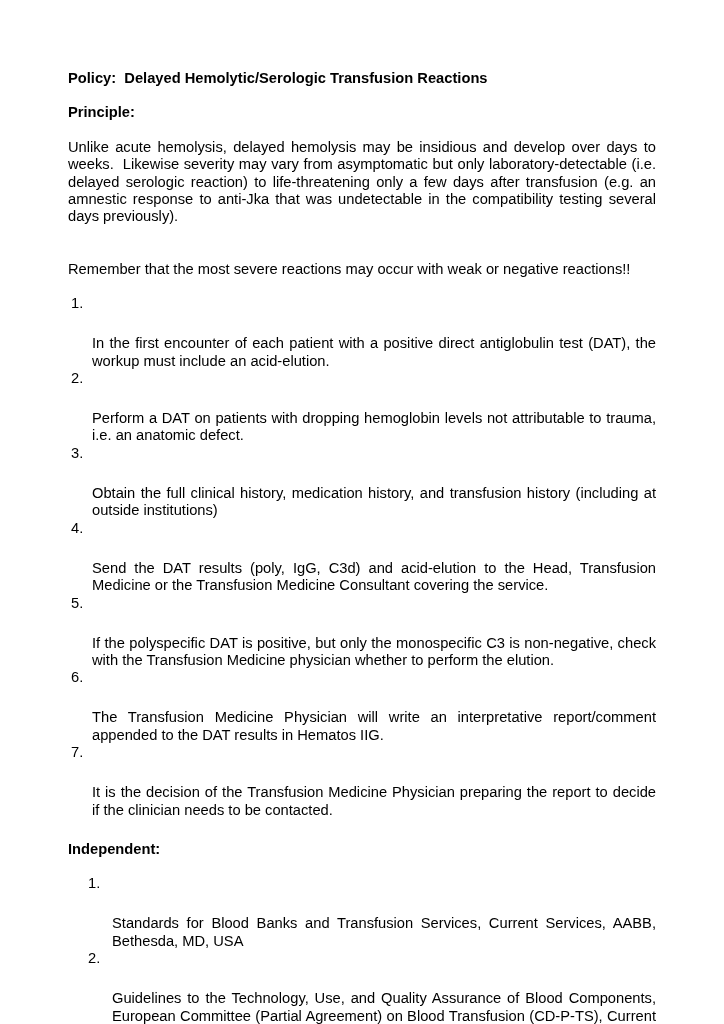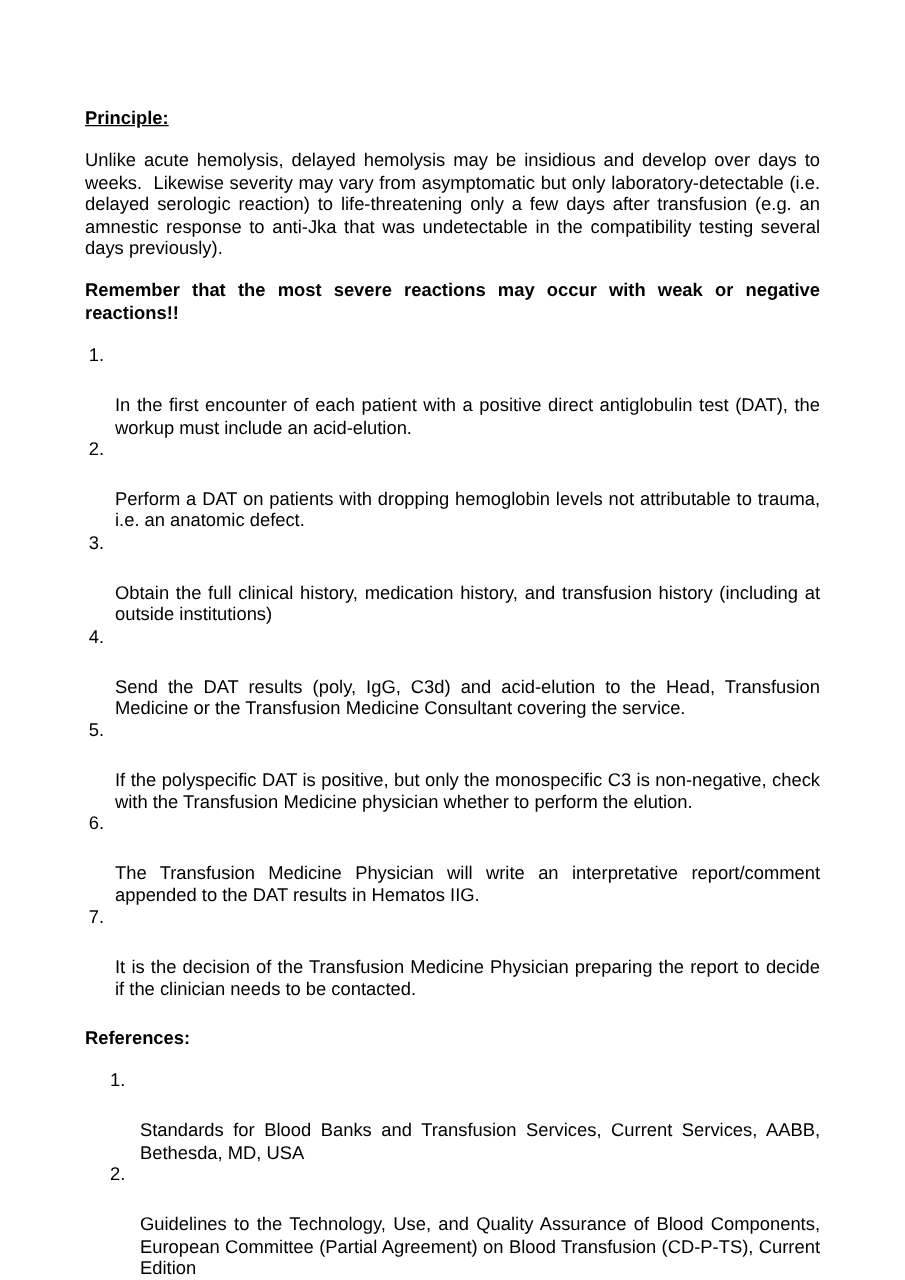--- a/index.html
+++ b/index.html
@@ -22,29 +22,28 @@
     height: 1024px;
     padding: 70px 68px 0 68px;
   }
   .title-block p {
     margin: 0;
     font-weight: bold;
   }
   .heading {
     font-weight: bold;
     margin: 17px 0 0 0;
-    text-decoration: underline;
   }
   p.body-para {
     margin: 17px 0 0 0;
     text-align: justify;
   }
   p.warning {
-    margin: 17px 0 0 0;
-    font-weight: bold;
+    margin: 35px 0 0 0;
+    font-weight: normal;
     text-align: justify;
   }
   .num-list {
     margin: 17px 0 0 3px;
   }
   .ref-list {
     margin: 17px 0 0 20px;
   }
   .li-row {
     display: flex;
@@ -64,20 +63,21 @@
     font-weight: bold;
     margin: 22px 0 0 0;
   }
 </style>
 </head>
 <body>
 
 <div class="page">
 
   <div class="title-block">
+    <p>Policy:&nbsp; Delayed Hemolytic/Serologic Transfusion Reactions</p>
   </div>
 
   <p class="heading">Principle:</p>
 
   <p class="body-para">Unlike acute hemolysis, delayed hemolysis may be insidious and develop over days to weeks.&nbsp; Likewise severity may vary from asymptomatic but only laboratory-detectable (i.e. delayed serologic reaction) to life-threatening only a few days after transfusion (e.g. an amnestic response to anti-Jka that was undetectable in the compatibility testing several days previously).</p>
 
   <p class="warning">Remember that the most severe reactions may occur with weak or negative reactions!!</p>
 
 
   <div class="num-list">
@@ -104,21 +104,21 @@
       <div class="li-row">
         <span class="li-num">6.</span>
         <div class="li-text">The Transfusion Medicine Physician will write an interpretative report/comment appended to the DAT results in Hematos IIG.</div>
       </div>
       <div class="li-row">
         <span class="li-num">7.</span>
         <div class="li-text">It is the decision of the Transfusion Medicine Physician preparing the report to decide if the clinician needs to be contacted.</div>
       </div>
     </div>
 
-  <p class="heading-refs">References:</p>
+  <p class="heading-refs">Independent:</p>
 
   <div class="num-list ref-list">
       <div class="li-row">
         <span class="li-num">1.</span>
         <div class="li-text">Standards for Blood Banks and Transfusion Services, Current Services, AABB, Bethesda, MD, USA</div>
       </div>
       <div class="li-row">
         <span class="li-num">2.</span>
         <div class="li-text">Guidelines to the Technology, Use, and Quality Assurance of Blood Components, European Committee (Partial Agreement) on Blood Transfusion (CD-P-TS), Current Edition</div>
       </div>

